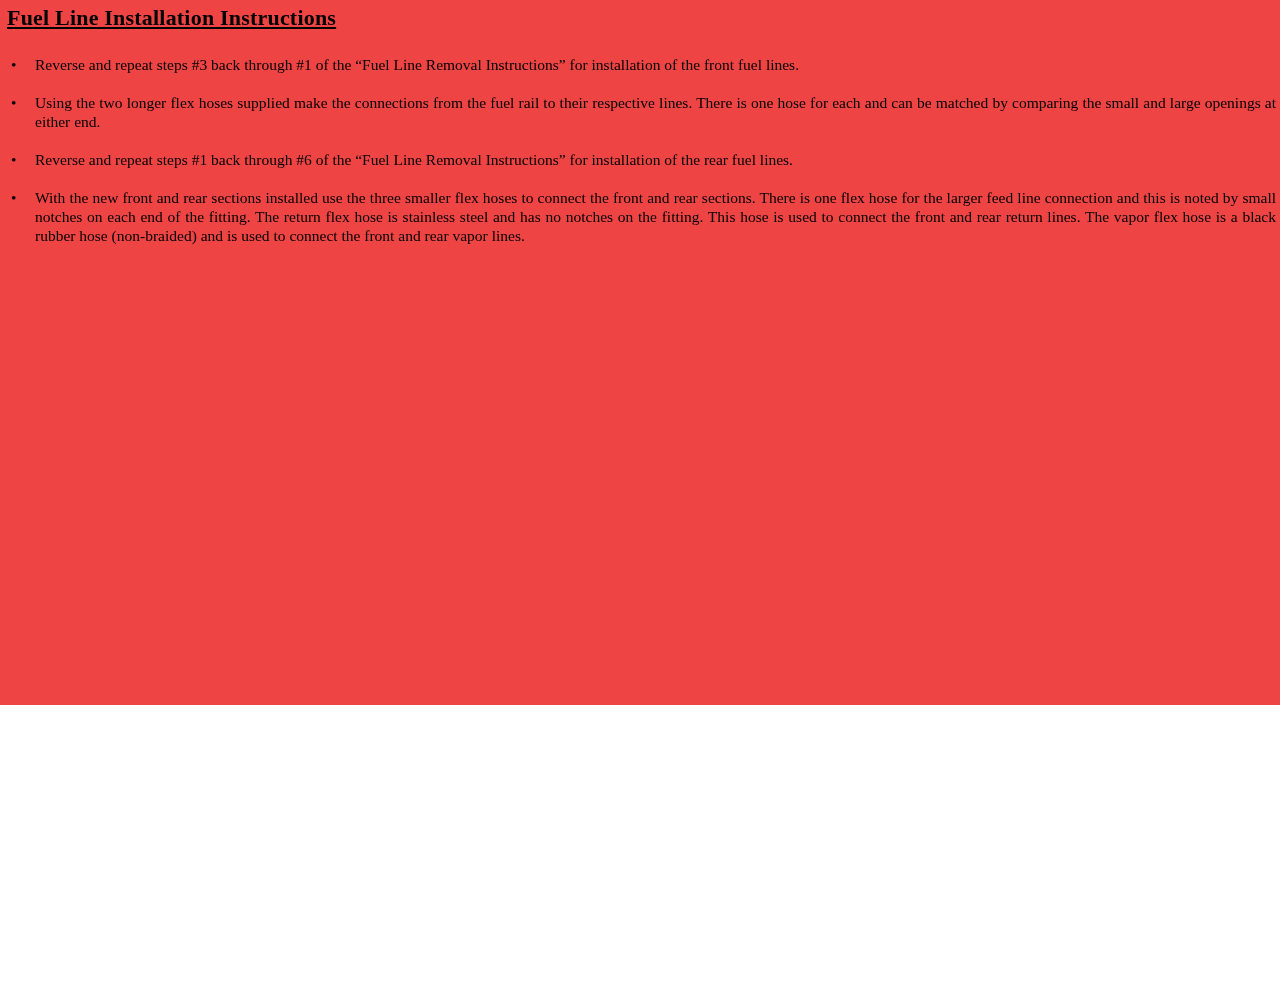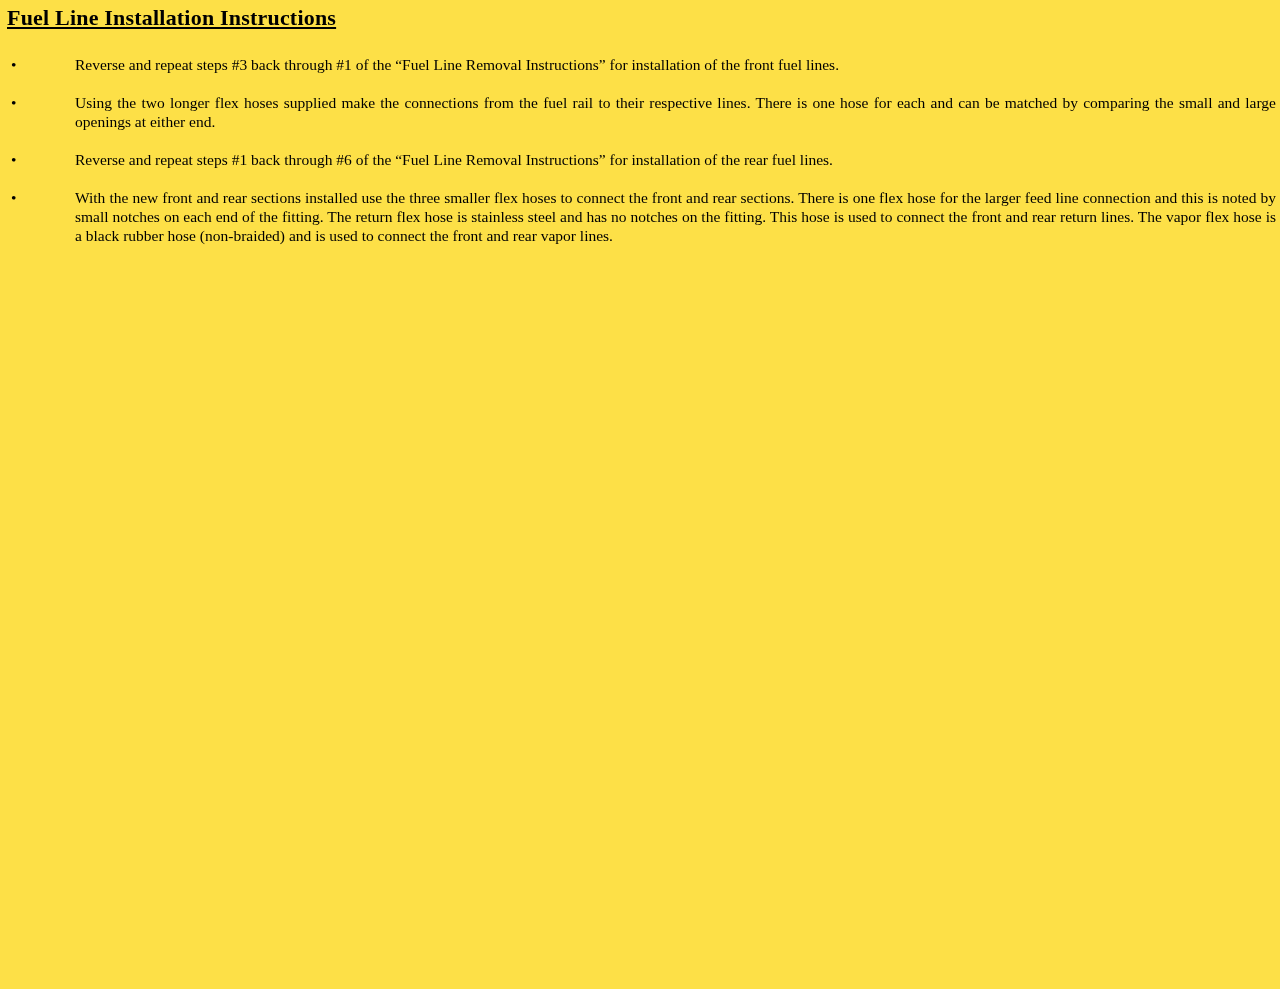--- a/index.html
+++ b/index.html
@@ -10,23 +10,23 @@
   body {
     width: 1280px;
     height: 989px;
     font-family: "Liberation Serif", "DejaVu Serif", serif;
     color: #000000;
     overflow: hidden;
   }
   .page {
     box-sizing: border-box;
     width: 1280px;
-    height: 989px;
+    height: 705px;
     padding: 5px 4px 0 7px;
-    background: #fde047;
+    background: #ef4444;
   }
   .doc-title {
     font-size: 22px;
     font-weight: bold;
     text-decoration: underline;
     margin: 0 0 24px 0;
     line-height: 1.18;
     letter-spacing: 0.2px;
   }
   ul.bullet-list {
@@ -46,21 +46,20 @@
     width: 28px;
     box-sizing: border-box;
     padding-left: 4px;
     font-size: 15.5px;
     line-height: 19px;
   }
   .bullet-text {
     flex: 1 1 auto;
     text-align: justify;
     line-height: 19px;
-    margin-left: 40px;
   }
 </style>
 </head>
 <body>
 
 <div class="page">
 
   <h1 class="doc-title">Fuel Line Installation Instructions</h1>
 
   <ul class="bullet-list">

